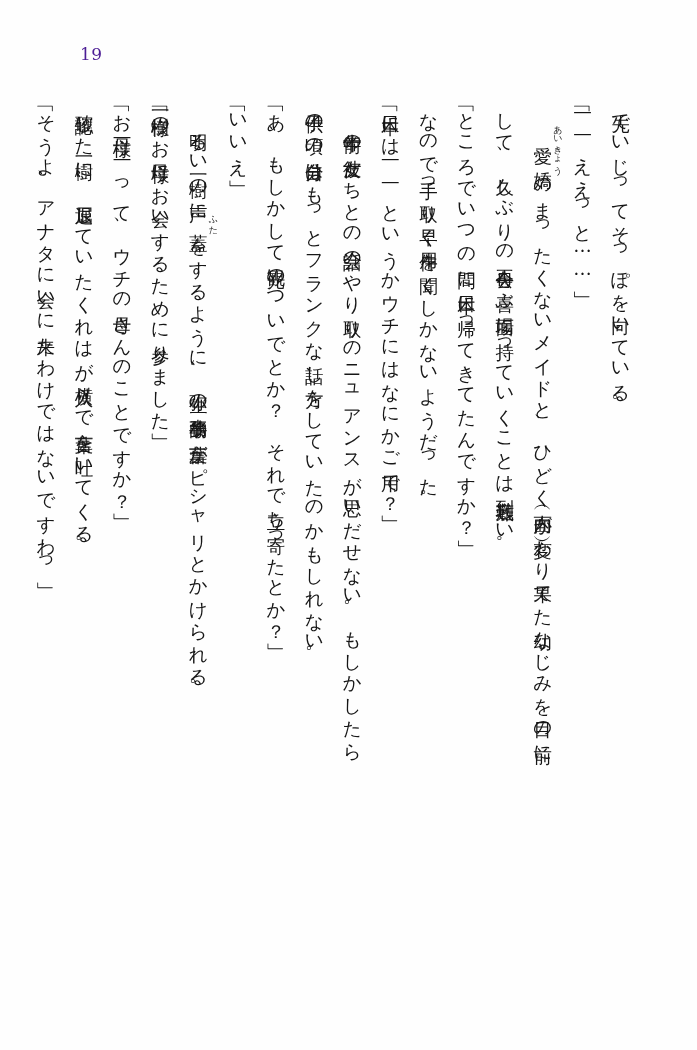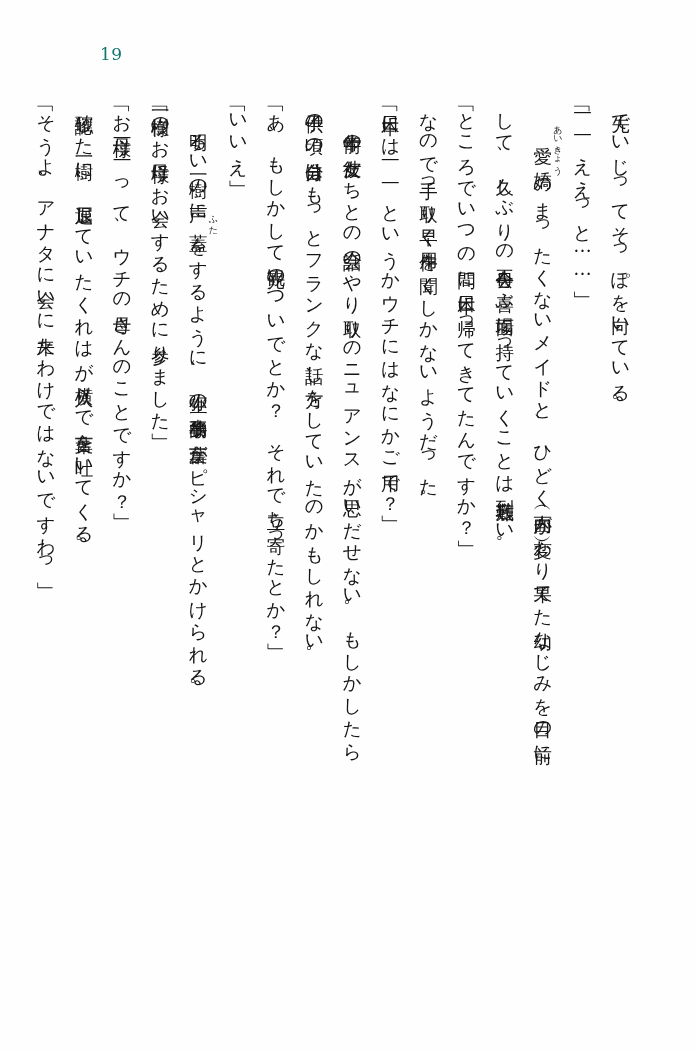--- a/index.html
+++ b/index.html
@@ -17,24 +17,24 @@
   .page {
     position: relative;
     width: 697px;
     height: 1050px;
     background: #fefefe;
     box-sizing: border-box;
   }
   .page-number {
     position: absolute;
     top: 44px;
-    left: 100px;
+    left: 80px;
     font-size: 17px;
     font-family: "DejaVu Serif", "Liberation Serif", serif;
-    color: #0f766e;
+    color: #4c1d95;
     letter-spacing: 0.5px;
   }
   .text-block {
     position: absolute;
     top: 100px;
     right: 58px;
     height: 900px;
     width: 560px;
     writing-mode: vertical-rl;
     text-orientation: upright;

